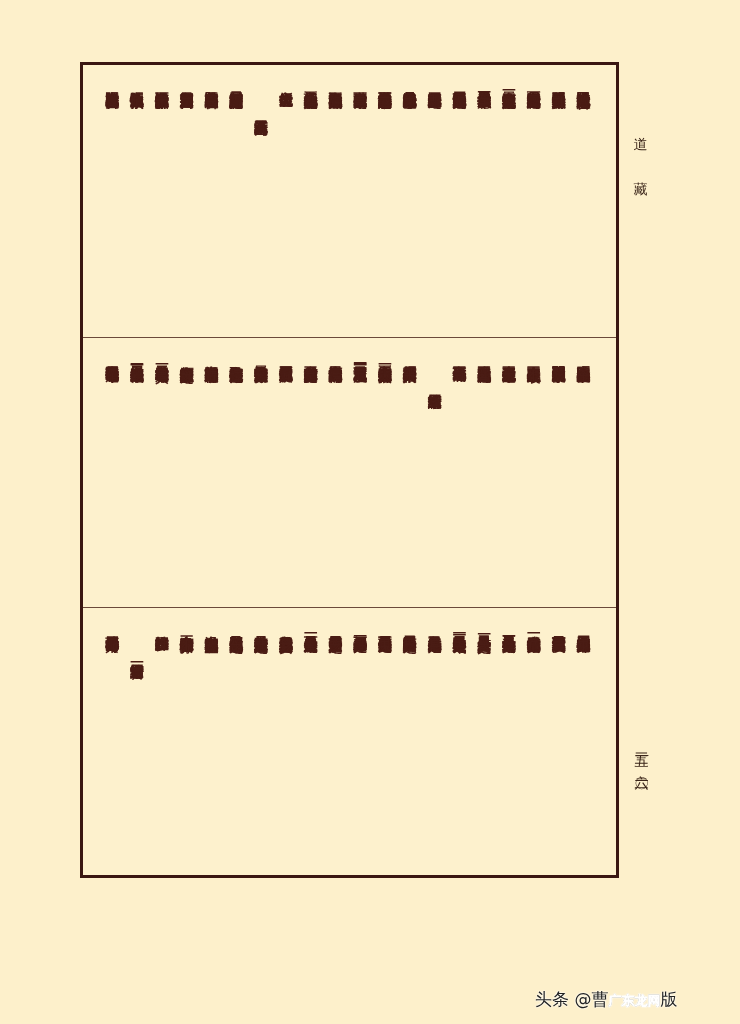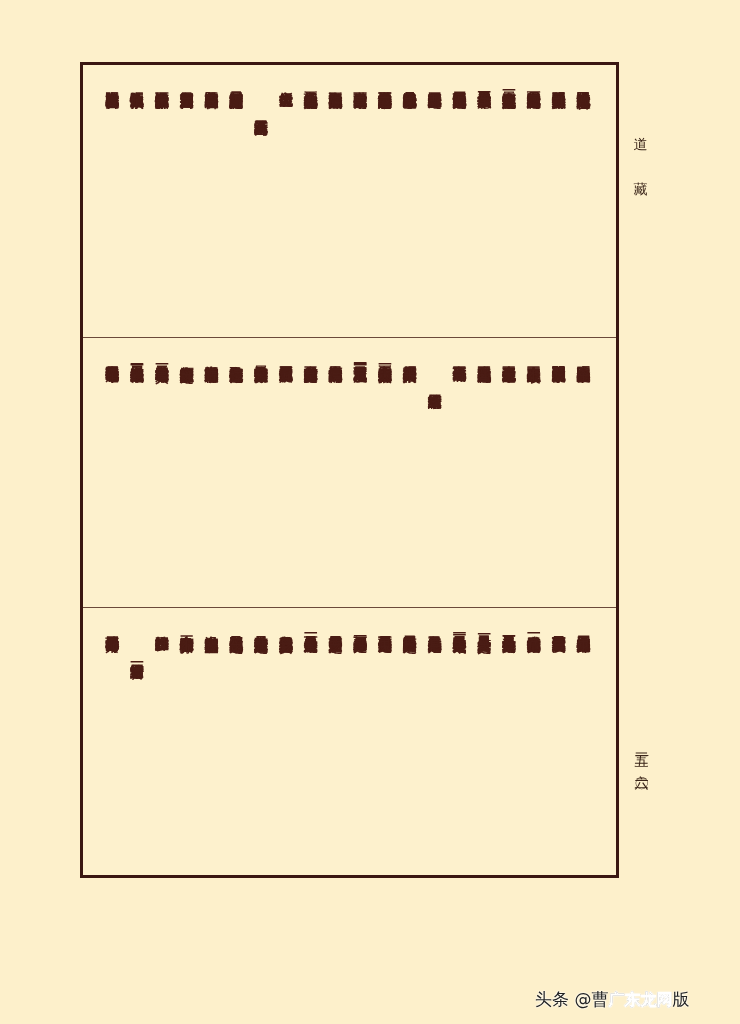--- a/index.html
+++ b/index.html
@@ -58,21 +58,21 @@
   .side.title { left: 632px; top: 126px; font-size: 14px; letter-spacing: 44px; }
   .side.pageno { left: 633px; top: 742px; font-size: 14px; letter-spacing: 2px; }
   .watermark {
     position: absolute; left: 535px; top: 988px;
     font-family: "DejaVu Sans", sans-serif;
     font-size: 17px; color: #222;
     text-shadow: 0 0 2px #fff, 0 0 2px #fff;
     white-space: nowrap;
   }
   .watermark .brand {
-    font-weight: bold; font-size: 16px; color: #222;
+    font-weight: bold; font-size: 13px; color: #222;
     -webkit-text-stroke: 0.6px #fff;
   }
 </style>
 </head>
 <body>
 
 <div class="frame">
   <div class="panel p1">
     <div class="cols">
       <div class="col">在子即以陽水論餘做此他如前輩之言八</div>

